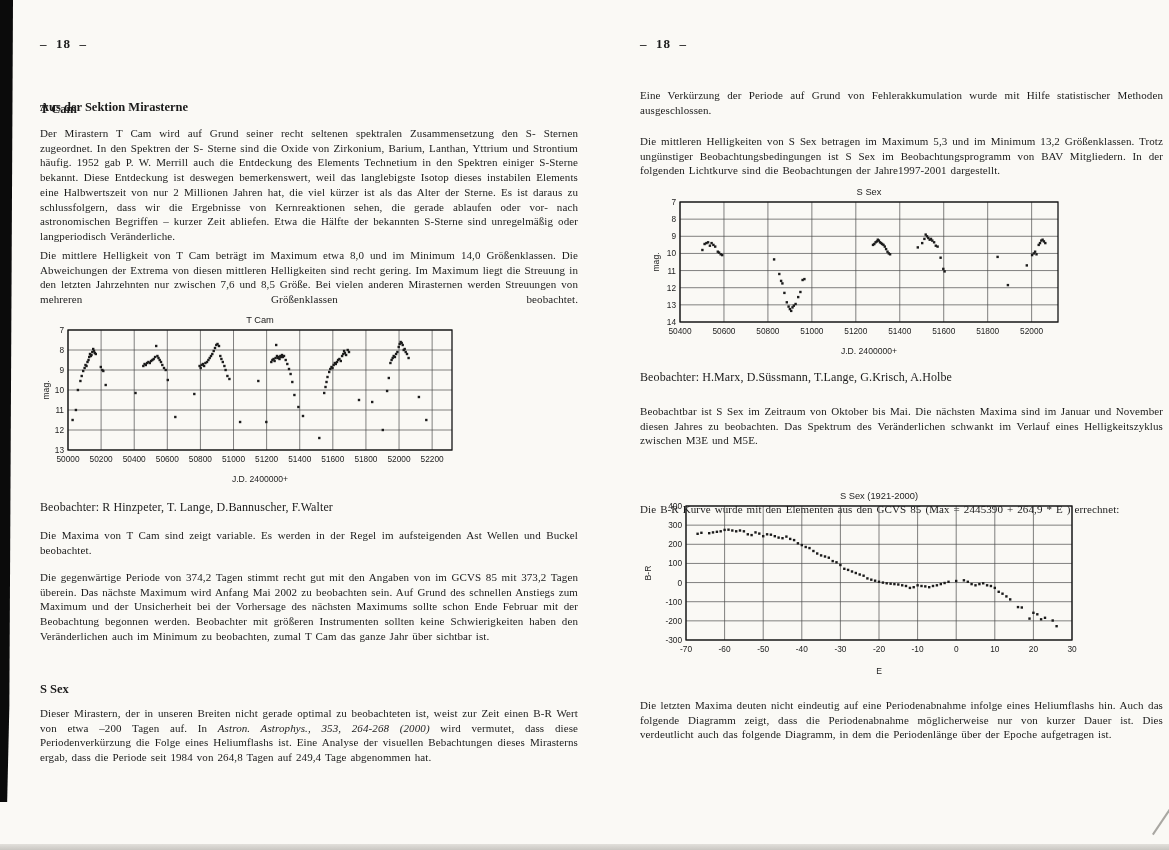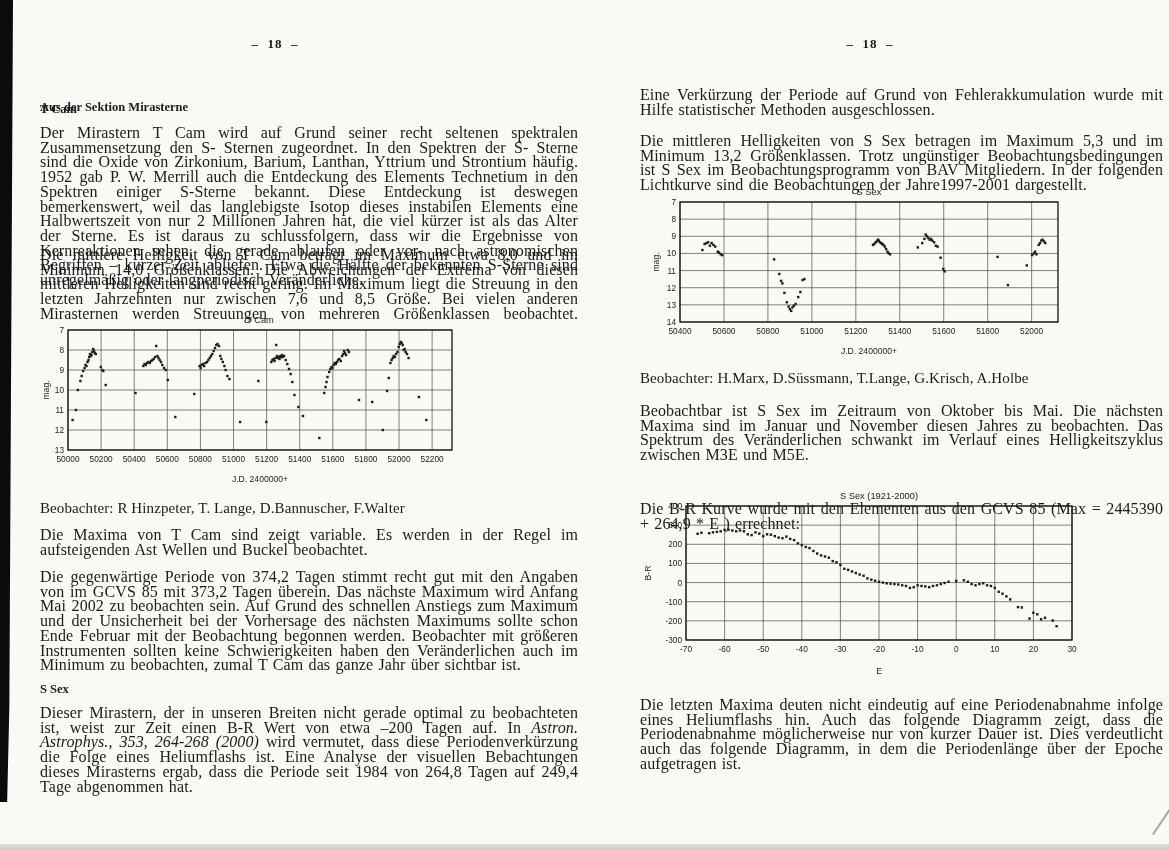--- a/index.html
+++ b/index.html
@@ -16,29 +16,29 @@
   .scan-edge-bottom{
     position:absolute;left:0;top:844px;width:1169px;height:6px;
     background:linear-gradient(#e2e0db,#c9c7c2);
   }
   .scan-scratch{
     position:absolute;right:4px;top:798px;width:2px;height:40px;background:#a9a7a2;
     transform:rotate(34deg);
   }
   .block{position:absolute;}
   .para{
-    font-size:16px;line-height:14.7px;text-align:justify;letter-spacing:.1px;
+    font-size:11px;line-height:14.7px;text-align:justify;letter-spacing:.1px;
     word-spacing:1.1px;
   }
   .para.justify-last{text-align-last:justify;}
   .pagenum{
-    font-weight:bold;font-size:13px;text-align:center;white-space:pre;letter-spacing:1px;
+    font-weight:bold;font-size:13px;white-space:pre;letter-spacing:1px;
   }
   .heading{font-weight:bold;font-size:12.5px;}
-  .observers{font-size:15px;letter-spacing:.1px;}
+  .observers{font-size:12px;letter-spacing:.1px;}
   svg text{
     font-family:"Liberation Sans","DejaVu Sans",sans-serif;
     fill:#1d1d1d;
   }
   .ital{font-style:italic;}
 </style>
 </head>
 <body>
 
 <div class="scan-edge-left"></div>

